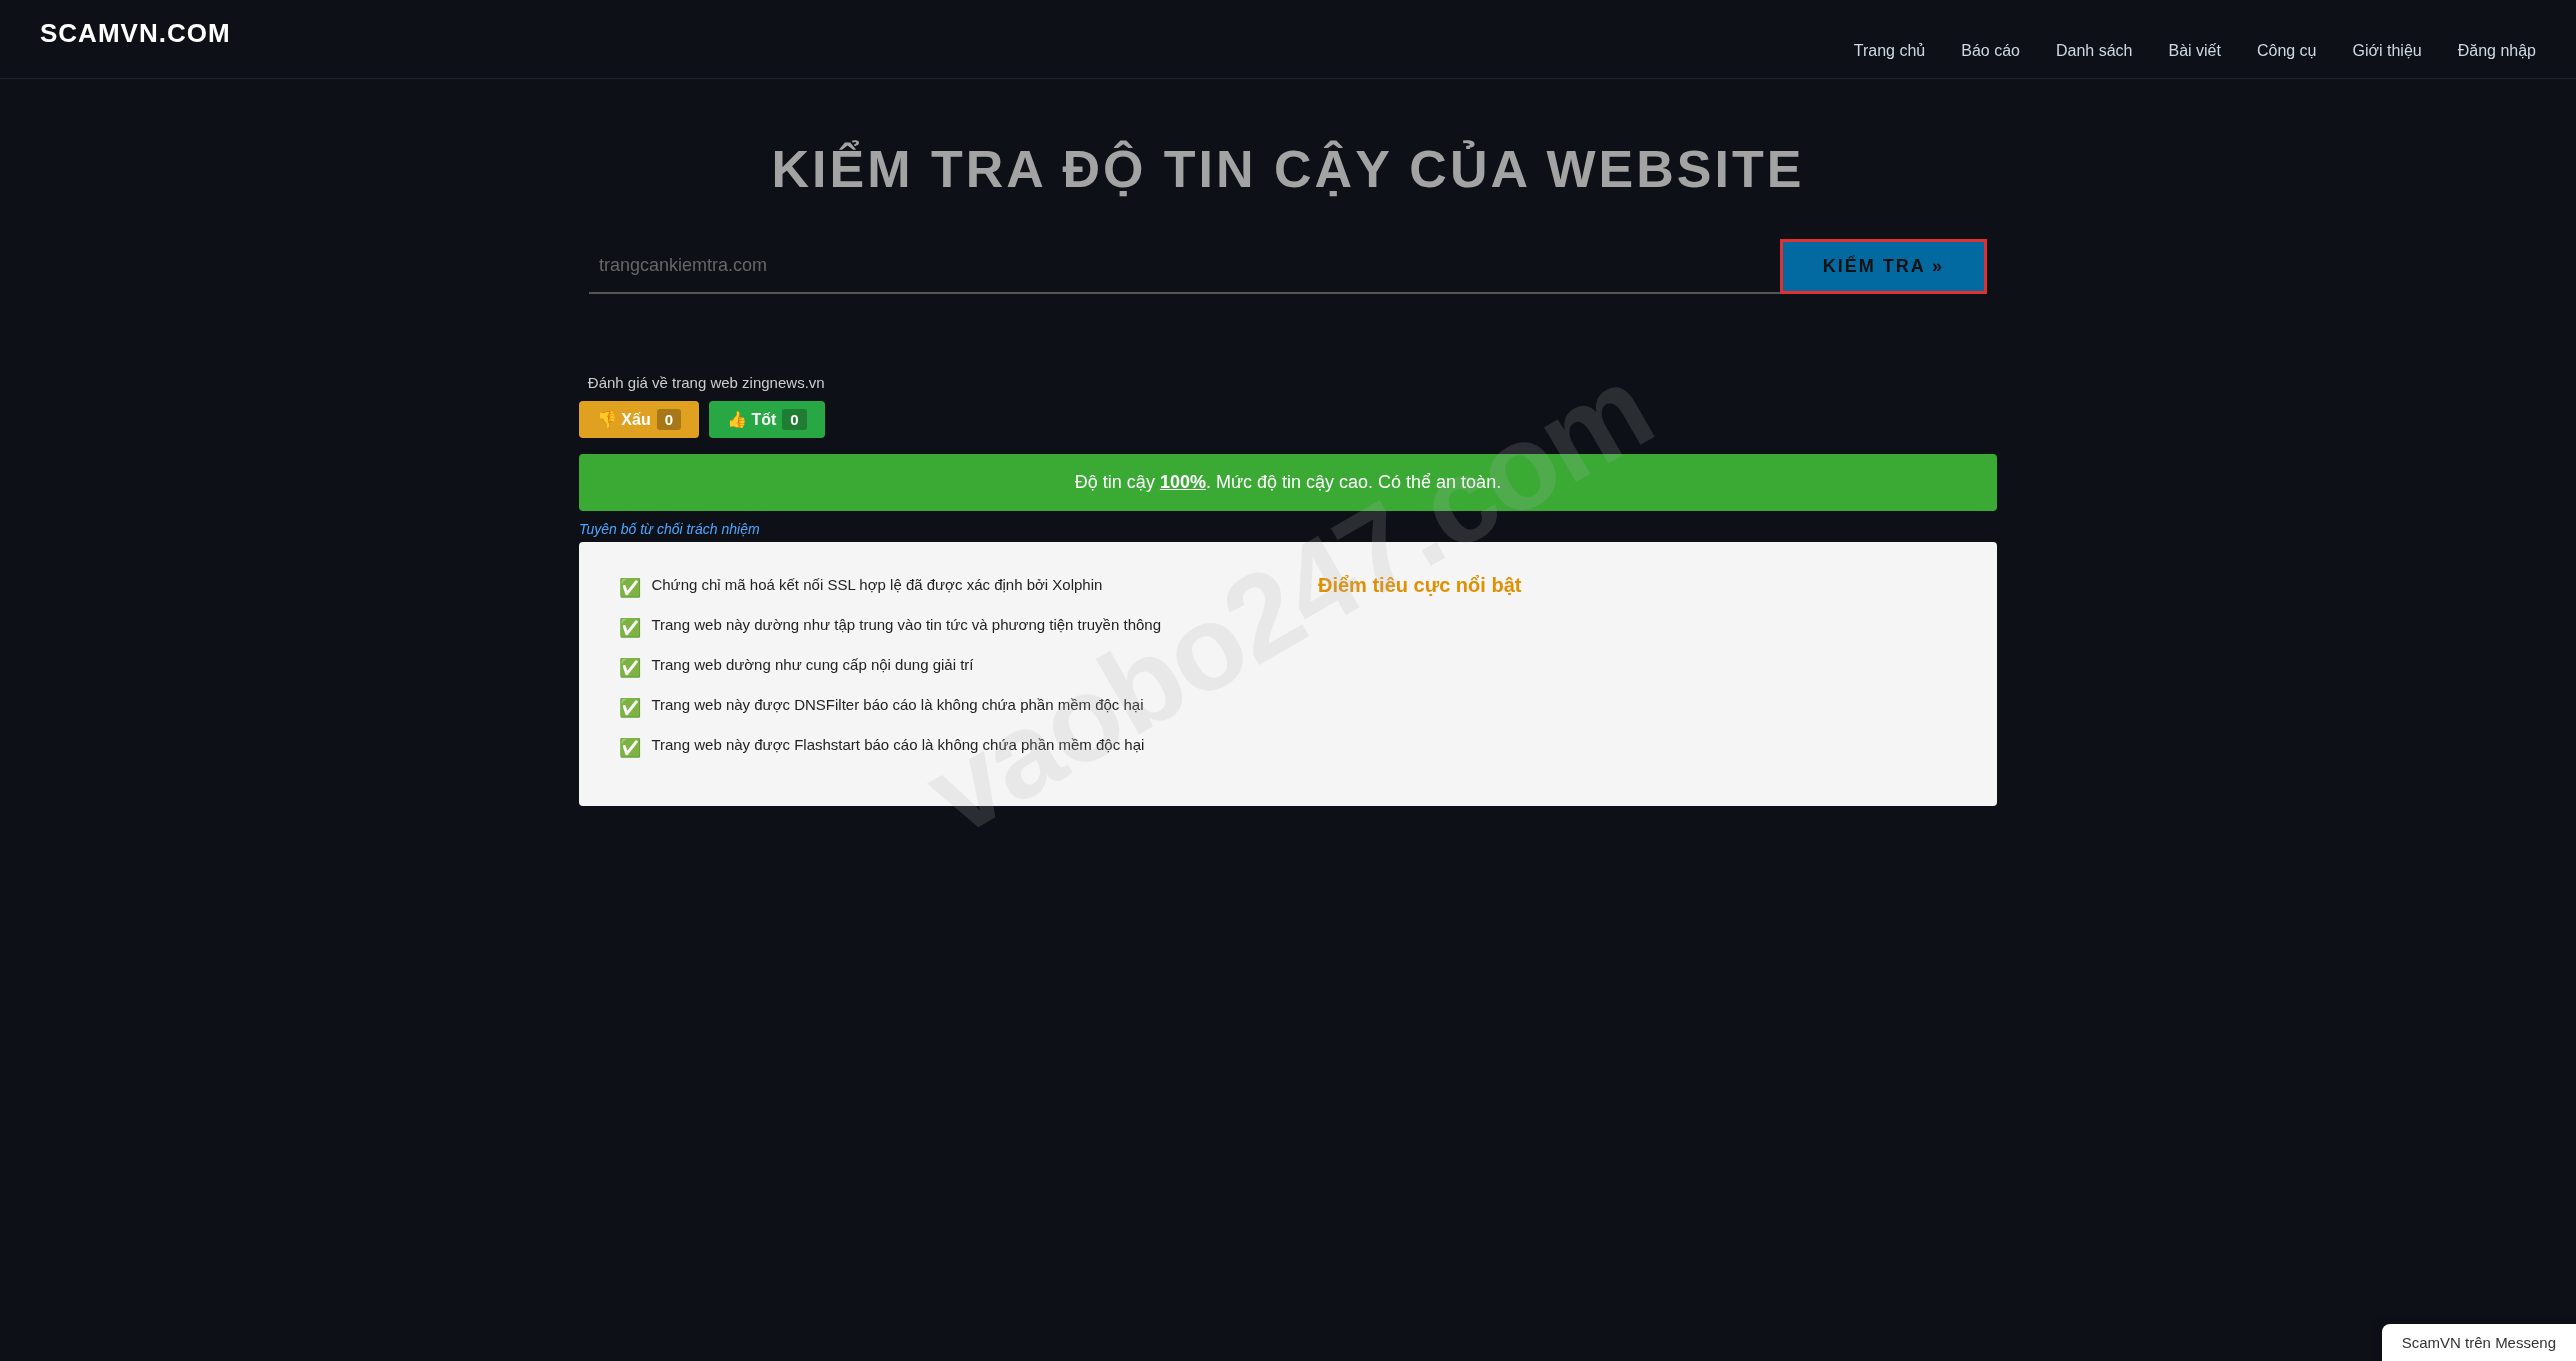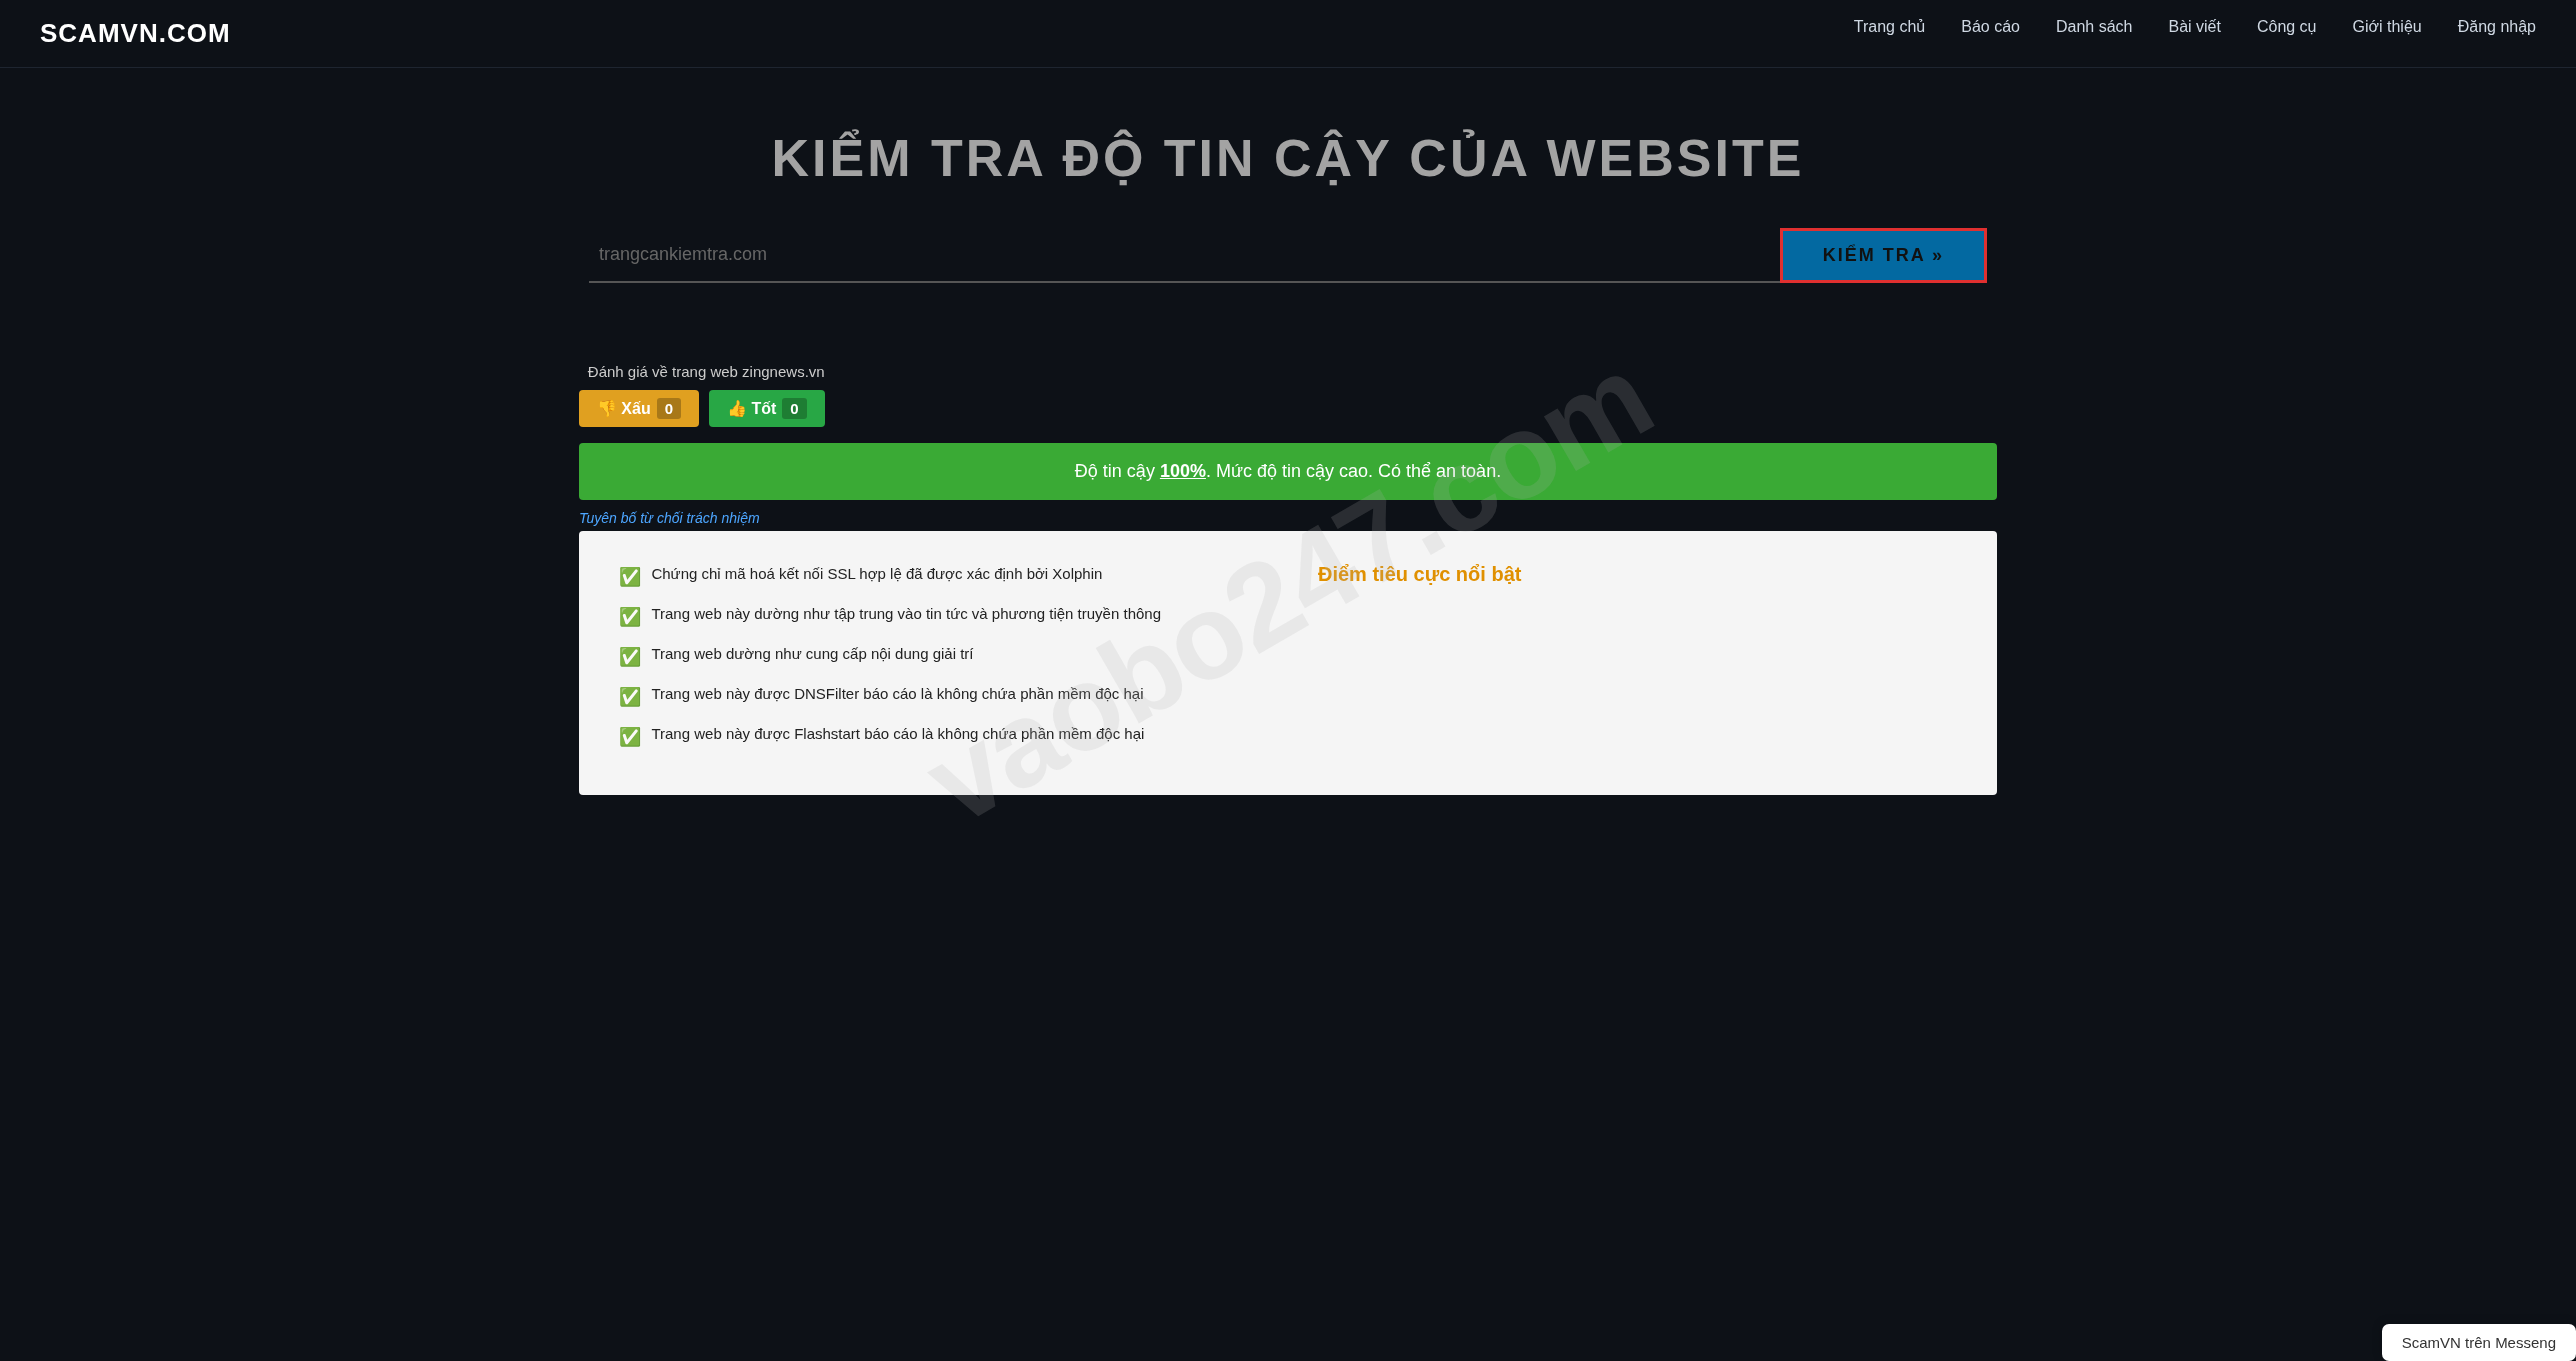--- a/index.html
+++ b/index.html
@@ -21,20 +21,21 @@
     }
     .logo {
       font-size: 26px;
       font-weight: 900;
       color: #fff;
       letter-spacing: 1px;
     }
     nav {
       display: flex;
       gap: 36px;
+      margin-top: 24px;
     }
     nav a {
       color: #cfd8e3;
       text-decoration: none;
       font-size: 16px;
       font-weight: 500;
     }
 
     
     .hero {
@@ -238,21 +239,20 @@
     .messenger-widget {
       position: fixed;
       bottom: 0;
       right: 0;
       background: #fff;
       padding: 10px 20px;
       font-size: 15px;
       color: #333;
       border-top-left-radius: 8px;
       box-shadow: -2px -2px 8px rgba(0,0,0,0.15);
-      border-radius: 7px;
     }
   </style>
 </head>
 <body>
 
 <header>
   <div class="logo">SCAMVN.COM</div>
   <nav>
     <a href="#">Trang chủ</a>
     <a href="#">Báo cáo</a>

